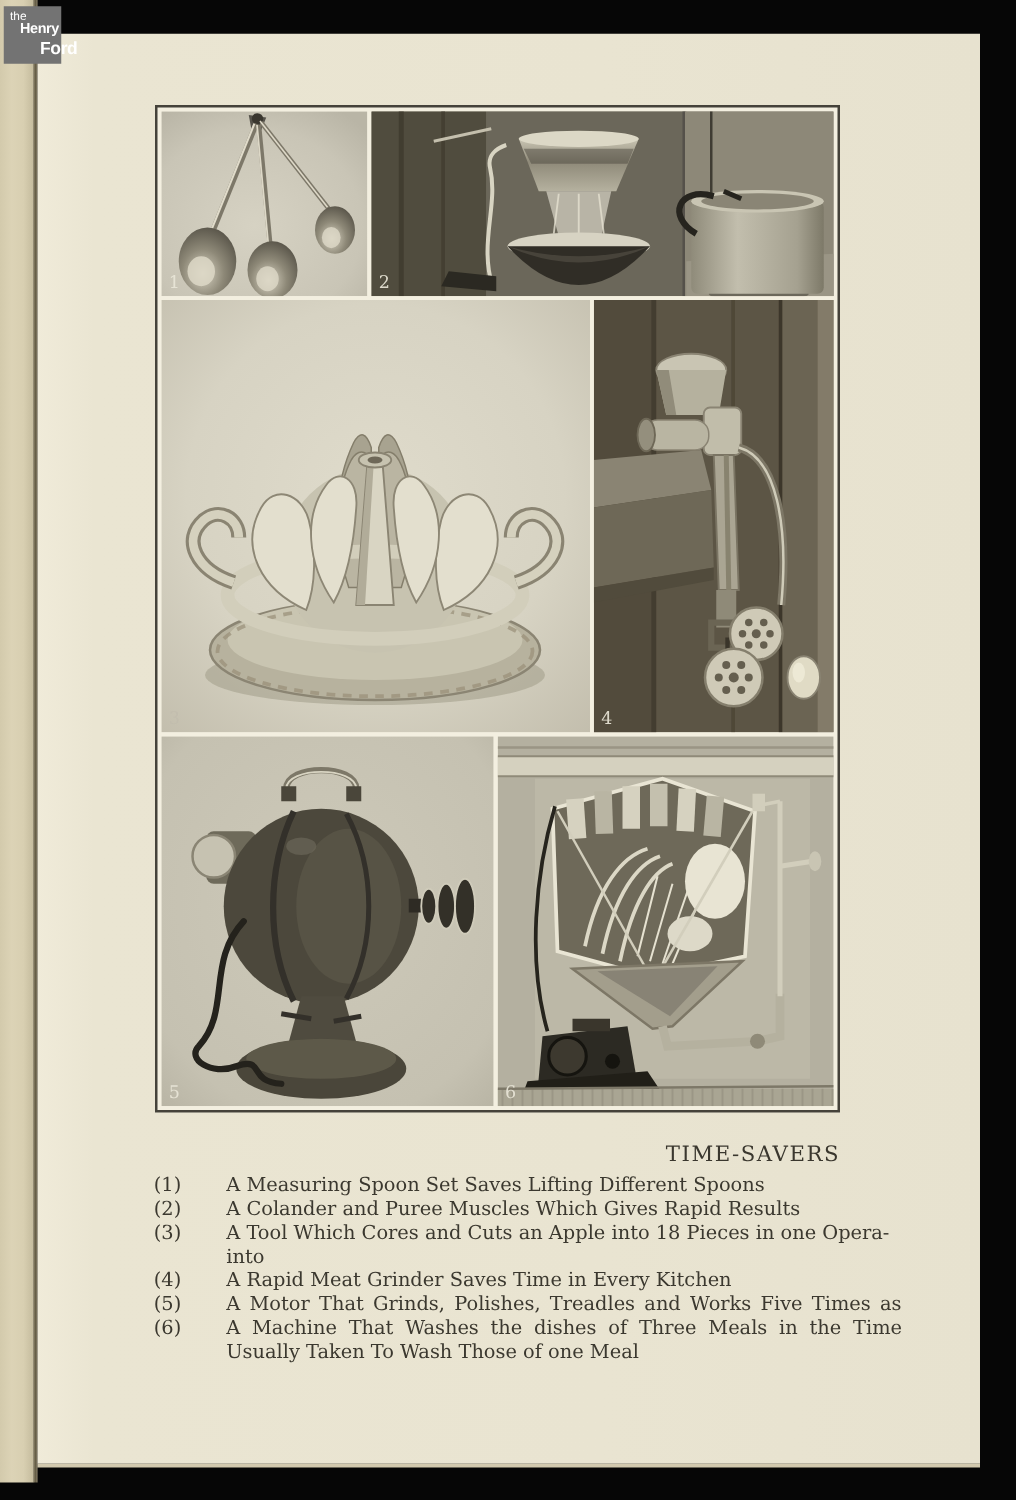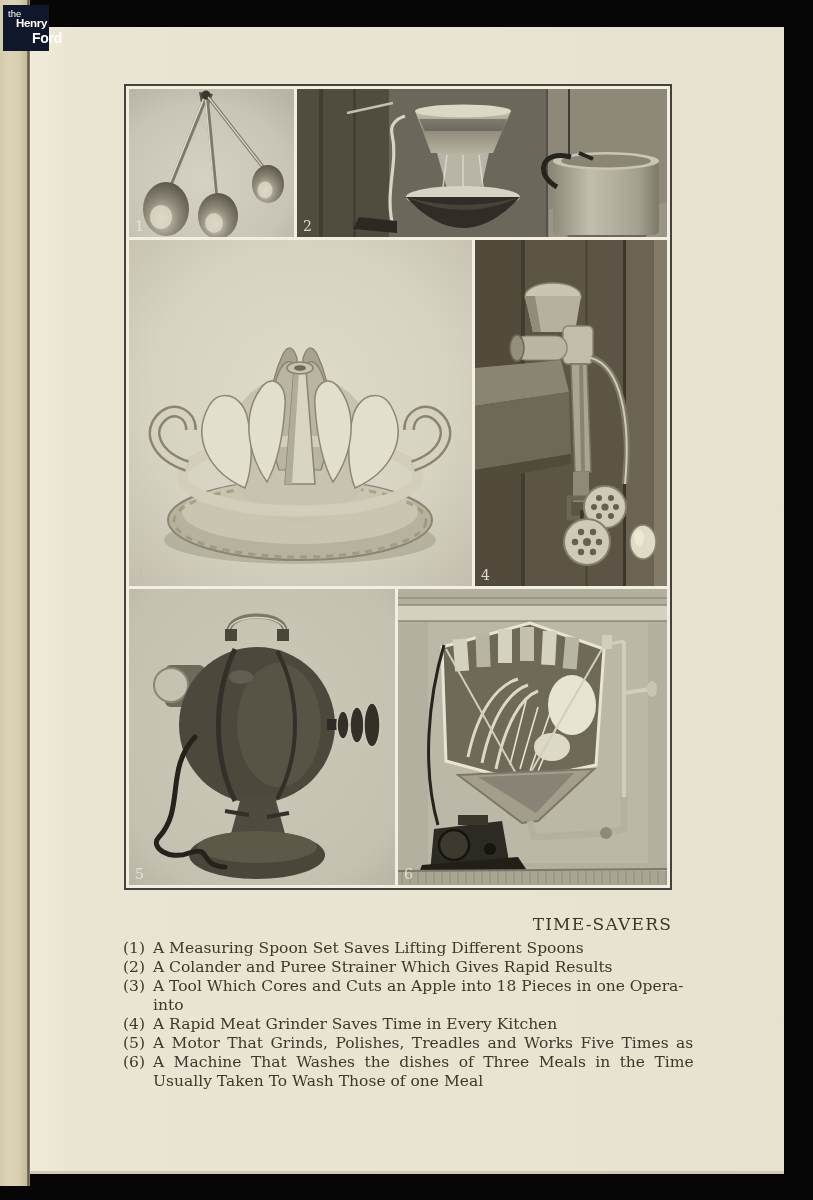--- a/index.html
+++ b/index.html
@@ -32,27 +32,27 @@
   .ph-num{position:absolute;left:6px;bottom:3px;font:14px "DejaVu Serif",serif;
     color:#e9e6d8;opacity:.92;letter-spacing:.5px;}
   .ph-num.dim{color:#c2bdae;}
 
   
   .cap-title{position:absolute;left:124px;top:915px;width:548px;text-align:right;
     font:17px/18px "DejaVu Serif",serif;color:#3a372e;letter-spacing:1.2px;}
   .caption{position:absolute;left:123px;top:939px;width:585px;color:#3b382f;}
   .cap-item{display:flex;align-items:flex-start;}
   .cap-num{flex:0 0 30px;font:15.5px/19px "DejaVu Serif",serif;}
-  .cap-text{flex:1;font:15.5px/19px "DejaVu Serif",serif;}
+  .cap-text{flex:1;font:15.5px/19px "DejaVu Serif",serif;margin-left:28px;}
   .l{display:block;white-space:nowrap;}
   .jB{word-spacing:2.5px;}
   .jC{word-spacing:4.5px;}
 
   
-  .logo{position:absolute;left:3px;top:5px;width:46px;height:46px;background:#0f172a;
+  .logo{position:absolute;left:3px;top:5px;width:46px;height:46px;background:#737373;
     font-family:"Liberation Sans",sans-serif;color:#ffffff;cursor:pointer;}
   .logo-the{position:absolute;left:5px;top:3px;font-size:9.5px;font-weight:400;}
   .logo-henry{position:absolute;left:13px;top:12px;font-size:11.5px;font-weight:700;letter-spacing:-.3px;}
   .logo-ford{position:absolute;left:5px;top:25px;font-size:14px;font-weight:700;letter-spacing:-.3px;margin-left:24px;}
 </style>
 </head>
 <body>
 
 <div id="screen">
 
@@ -339,21 +339,21 @@
       <div class="cap-item">
         <span class="cap-num">(1)</span>
         <span class="cap-text">
             <span class="l">A Measuring Spoon Set Saves Lifting Different Spoons</span>
             <span class="l"></span>
           </span>
       </div>
       <div class="cap-item">
         <span class="cap-num">(2)</span>
         <span class="cap-text">
-            <span class="l">A Colander and Puree Strainer Which Gives Rapid Results</span>
+            <span class="l">A Colander and Puree Muscles Which Gives Rapid Results</span>
             <span class="l"></span>
           </span>
       </div>
       <div class="cap-item">
         <span class="cap-num">(3)</span>
         <span class="cap-text">
             <span class="l">A Tool Which Cores and Cuts an Apple into 18 Pieces in one Opera-</span>
             <span class="l">into</span>
           </span>
       </div>

